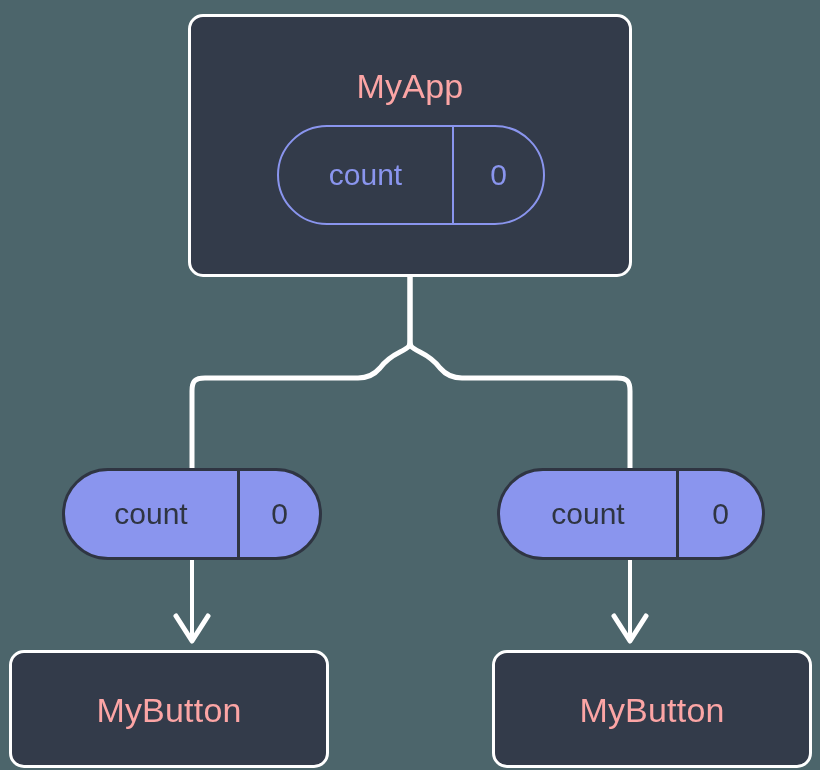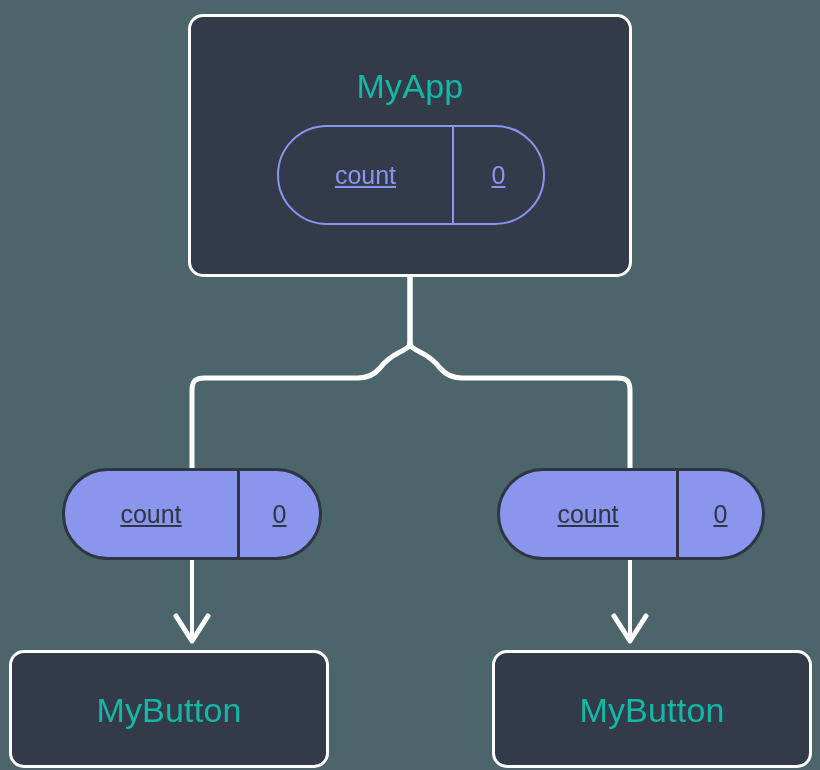--- a/index.html
+++ b/index.html
@@ -33,21 +33,21 @@
     background: #333b4a;
     border: 3px solid #ffffff;
     border-radius: 15px;
     z-index: 2;
   }
   .node-title {
     position: absolute;
     left: 0;
     width: 100%;
     text-align: center;
-    color: #14b8a6;
+    color: #fca5a5;
     font-size: 34px;
     letter-spacing: 0.2px;
     white-space: nowrap;
   }
   #node-myapp { left: 188px; top: 14px; width: 444px; height: 263px; }
   #node-myapp .node-title { top: 50px; }
 
   #node-mybutton-left  { left: 9px;  top: 650px; width: 320px; height: 118px; }
   #node-mybutton-right { left: 492px; top: 650px; width: 320px; height: 118px; }
   #node-mybutton-left .node-title,
@@ -61,23 +61,22 @@
     align-items: stretch;
     border-radius: 999px;
     overflow: hidden;
     z-index: 3;
   }
   .pill .pill-key,
   .pill .pill-val {
     display: flex;
     align-items: center;
     justify-content: center;
-    font-size: 25px;
+    font-size: 30px;
     white-space: nowrap;
-    text-decoration: underline;
   }
 
   
   .pill-outline {
     border: 2px solid #8a95ee;
     background: transparent;
   }
   .pill-outline .pill-key,
   .pill-outline .pill-val { color: #8a95ee; }
   .pill-outline .pill-val { border-left: 2px solid #8a95ee; }

